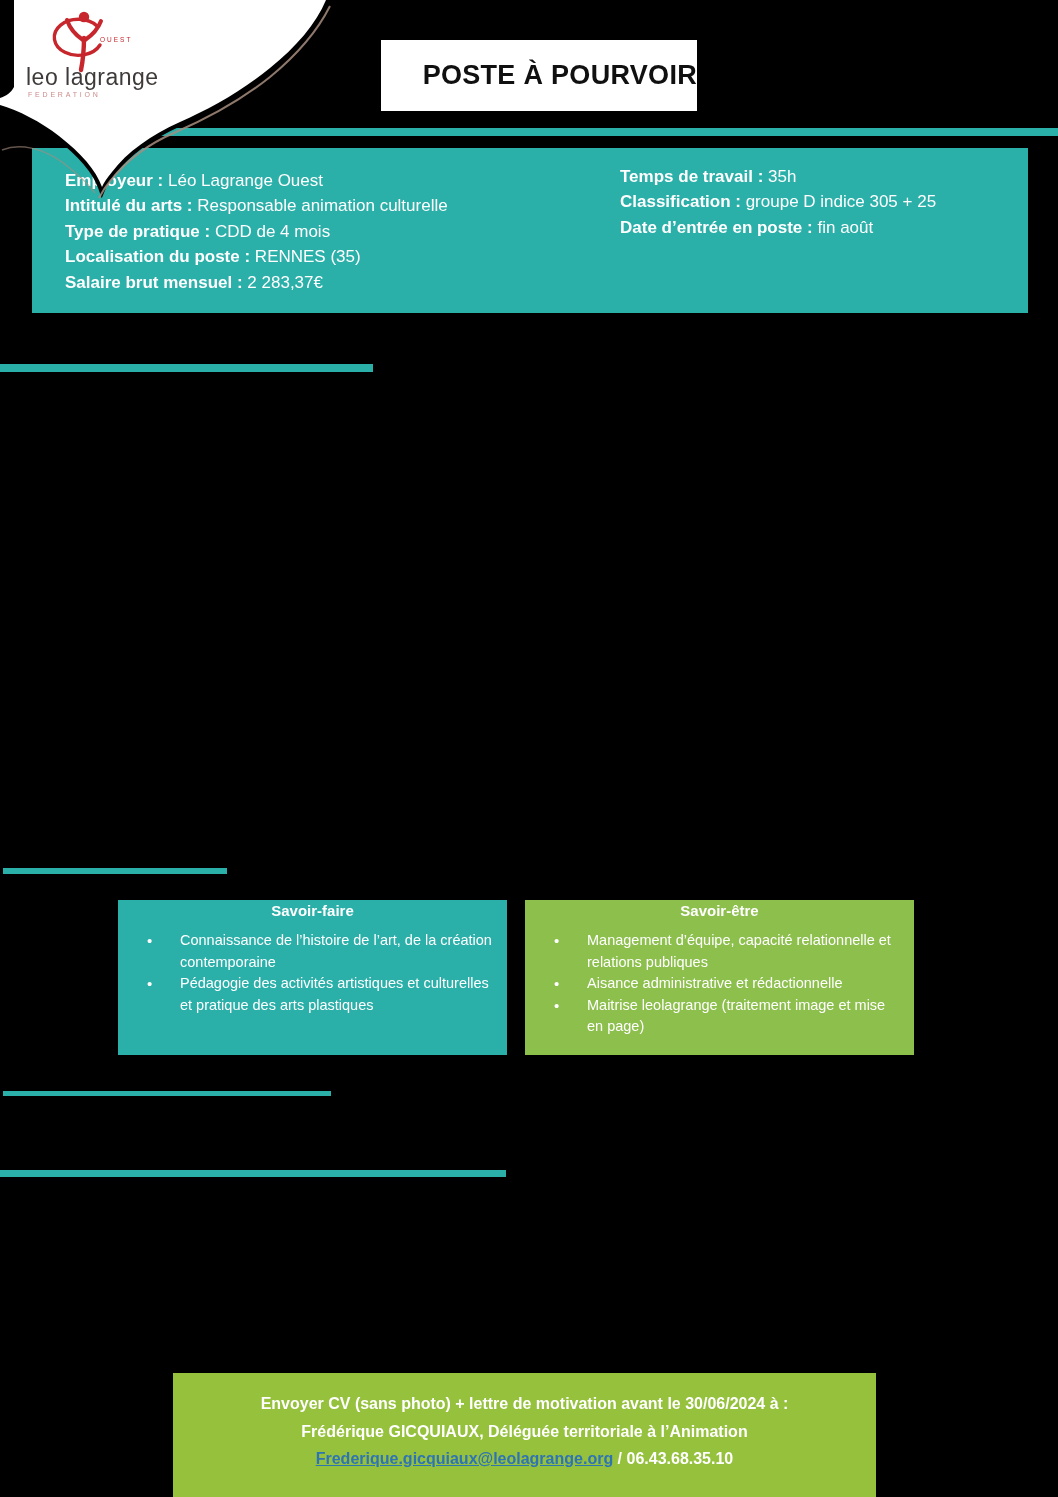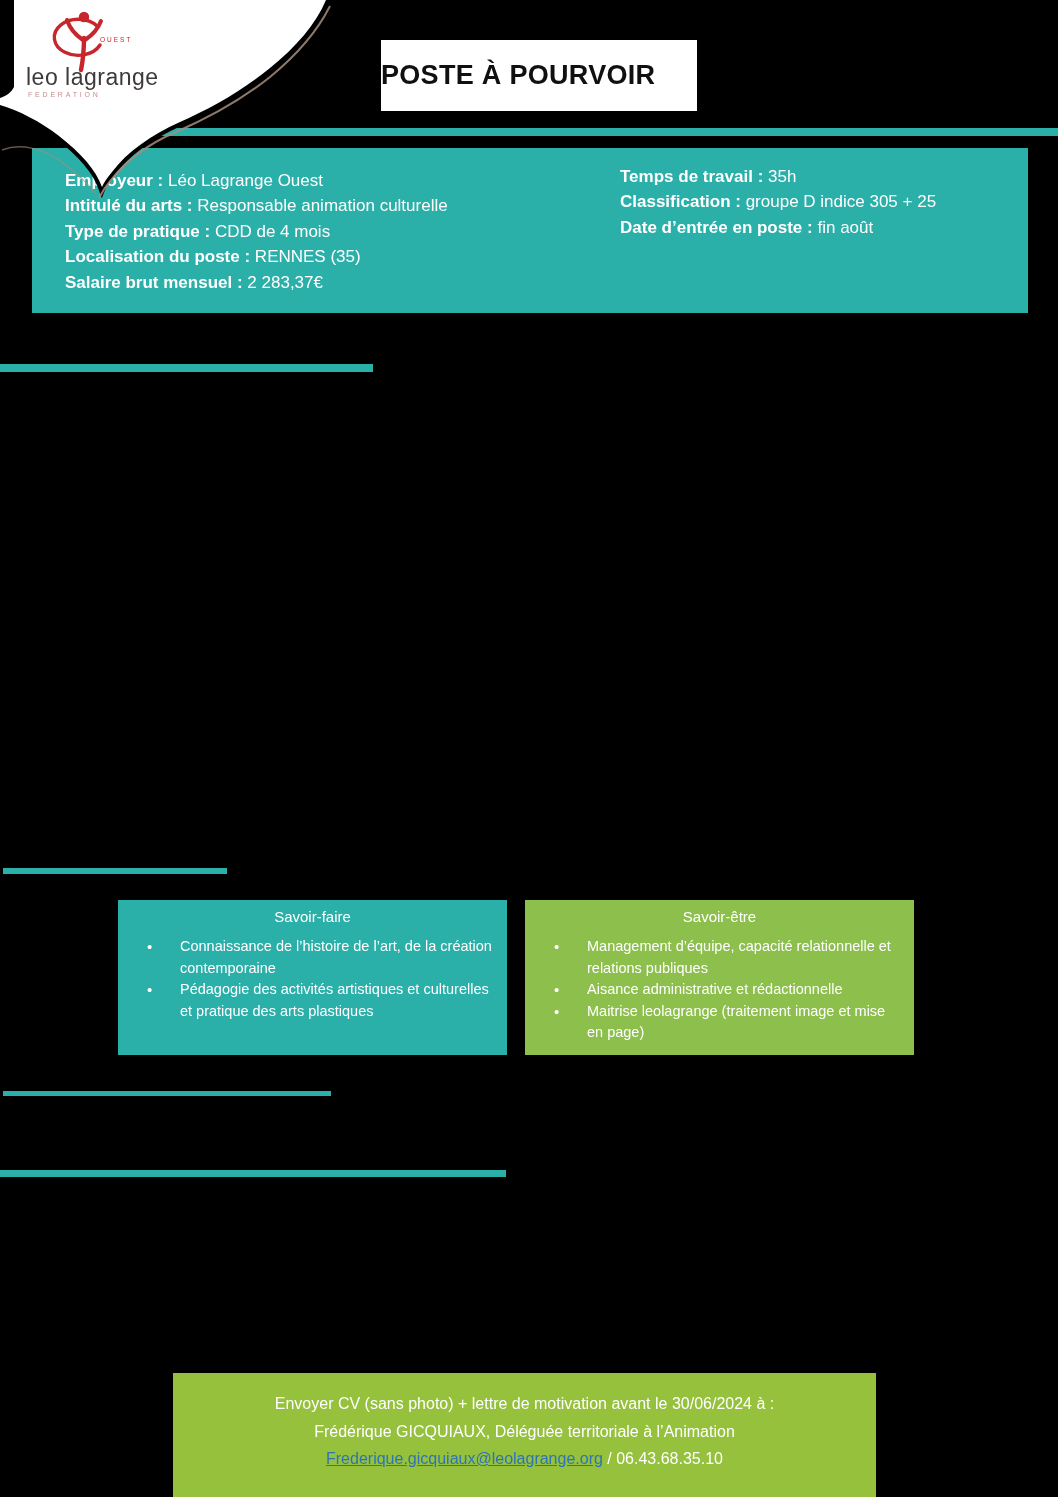--- a/index.html
+++ b/index.html
@@ -14,48 +14,48 @@
   .rule-2{left:3px;top:868px;width:224px;height:6px;}
   .rule-3{left:3px;top:1091px;width:328px;height:5px;}
   .rule-4{left:0;top:1170px;width:506px;height:7px;}
 
   
   .logo-svg{position:absolute;left:0;top:0;width:345px;height:210px;z-index:3;}
 
   
   .title-box{
     position:absolute;left:381px;top:40px;width:316px;height:71px;background:#ffffff;
-    display:flex;align-items:center;justify-content:flex-start;z-index:2;
+    display:flex;align-items:center;justify-content:flex-end;z-index:2;
   }
   .title-box span{font-size:27px;font-weight:bold;color:#101010;letter-spacing:.3px;}
 
   
   .info-box{
     position:absolute;left:32px;top:148px;width:996px;height:165px;background:#2bafa9;
     color:#fff;z-index:1;
   }
   .info-col{position:absolute;font-size:17px;line-height:25.4px;white-space:nowrap;}
   .info-col-left{left:33px;top:20px;}
   .info-col-right{left:588px;top:16px;}
   .info-row .lbl{font-weight:bold;}
   .info-row.val-bold .val{font-weight:normal;}
 
   
   .skill-box{position:absolute;top:900px;width:389px;height:155px;color:#fff;}
   .skill-box.teal{left:118px;background:#2bafa9;}
   .skill-box.green{left:525px;background:#8dbf4d;}
-  .skill-title{text-align:center;font-weight:normal;font-size:15px;margin-top:8px;}
+  .skill-title{text-align:center;font-weight:bold;font-size:15px;margin-top:2px;}
   .skill-list{margin:11px 14px 0 62px;padding:0;list-style:none;}
   .skill-list li{position:relative;font-size:14.5px;line-height:21.5px;}
   .skill-list li::before{content:"•";position:absolute;left:-33px;top:0;font-size:15px;}
 
   
   .contact-box{
     position:absolute;left:173px;top:1373px;width:703px;height:124px;background:#95c13d;
-    text-align:center;color:#fff;font-weight:normal;font-size:16px;line-height:27.5px;
+    text-align:center;color:#fff;font-weight:bold;font-size:16px;line-height:27.5px;
     padding-top:17px;box-sizing:border-box;
   }
   .contact-box a{color:#2e74b5;text-decoration:underline;}
 </style>
 </head>
 <body>
 
 <div class="page">
 
   <div class="rule rule-header"></div>

